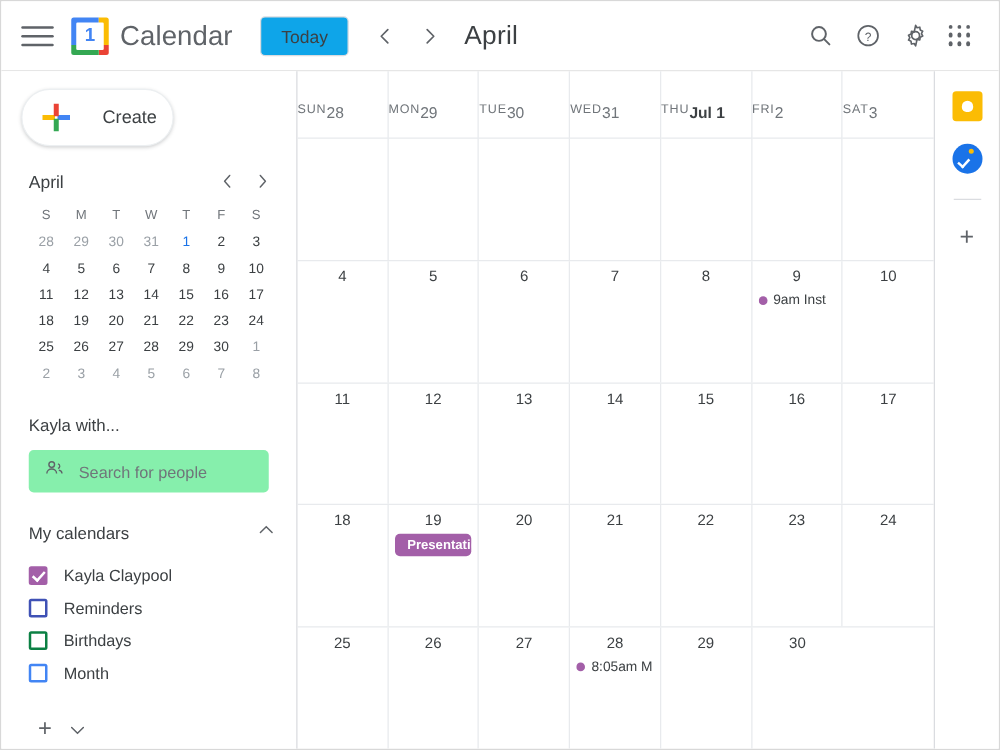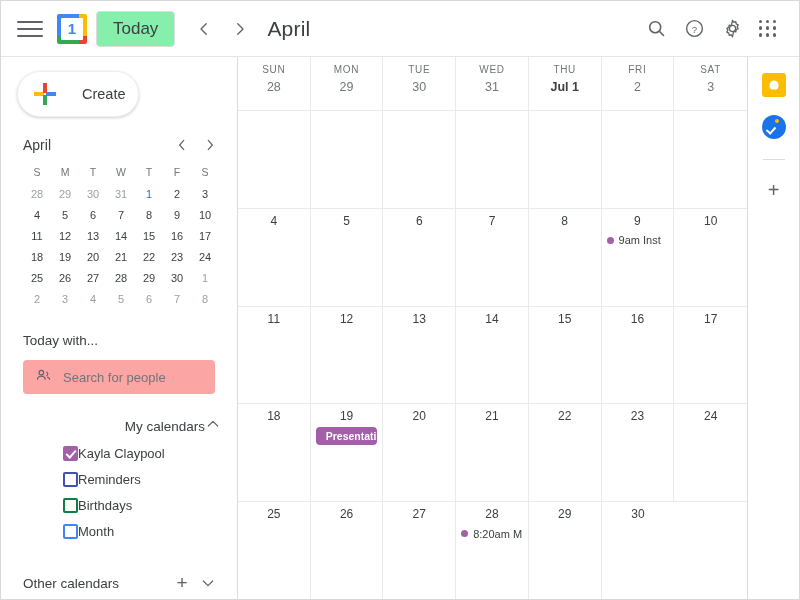--- a/index.html
+++ b/index.html
@@ -28,22 +28,22 @@
   .logo .sq { position: absolute; }
   .logo .blue   { left:0; top:0; width:22px; height:22px; background:#4285f4; border-radius:2px 0 0 0;}
   .logo .yellow { left:22px; top:0; width:8px; height:22px; background:#fbbc04; border-radius:0 2px 0 0;}
   .logo .red    { left:22px; top:22px; width:8px; height:8px; background:#ea4335; border-radius:0 0 2px 0;}
   .logo .green  { left:0; top:22px; width:22px; height:8px; background:#34a853; border-radius:0 0 0 2px;}
   .logo .white  { left:4px; top:4px; width:22px; height:22px; background:#fff; border-radius:1px;}
   .logo .num { position:absolute; left:4px; top:4px; width:22px; height:22px; color:#4285f4;
     font-size:15px; font-weight:bold; display:flex; align-items:center; justify-content:center; }
   .brand { font-size: 22px; color: #5f6368; letter-spacing: 0.1px; margin-right: 22px; }
   .today-btn {
-    border: 1px solid #dadce0; border-radius: 4px; background: #86efac;
-    padding: 7px 16px; font-size: 17px; color: #3c4043; cursor: pointer;
+    border: 1px solid #dadce0; border-radius: 4px; background: #0ea5e9;
+    padding: 7px 16px; font-size: 14px; color: #3c4043; cursor: pointer;
     font-family: "Liberation Sans", sans-serif;
   }
   .nav-arrows { display:flex; align-items:center; margin-left: 12px; gap: 2px; }
   .nav-arrow { width: 34px; height: 34px; display:flex; align-items:center; justify-content:center;
     border-radius:50%; cursor:pointer; color:#5f6368; }
   .month-title { font-size: 21px; color: #3c4043; margin-left: 10px; letter-spacing: .2px; }
   .header-spacer { flex: 1; }
   .icon-btn { width: 38px; height: 38px; display:flex; align-items:center; justify-content:center;
     border-radius:50%; cursor:pointer; color:#5f6368; }
   .view-select {
@@ -86,49 +86,49 @@
   .mini-day.muted { color:#9aa0a6; }
   .mini-day.today { color:#1a73e8; }
   .mini-day.today::before {
     content:""; position:absolute; left:50%; top:50%; transform:translate(-50%,-50%);
     width:20px; height:20px; border-radius:50%; background:#d2e3fc; z-index:-1;
   }
 
   .meet-with { padding: 24px 22px 0 22px; }
   .section-title { font-size:13.5px; color:#3c4043; }
   .search-people {
-    margin-top:12px; background:#fca5a5; border-radius:4px; height:34px;
+    margin-top:12px; background:#86efac; border-radius:4px; height:34px;
     display:flex; align-items:center; gap:11px; padding:0 12px; cursor:text;
   }
   .search-people input {
     border:none; background:transparent; outline:none; font-size:13px; color:#3c4043;
     font-family:"Liberation Sans", sans-serif; width:140px;
   }
   .search-people input::placeholder { color:#70757a; }
 
   .cal-section { padding: 22px 16px 0 22px; }
-  .cal-section-head { display:flex; align-items:center; justify-content:flex-end; cursor:pointer; }
+  .cal-section-head { display:flex; align-items:center; justify-content:space-between; cursor:pointer; }
   .cal-list { margin-top:10px; }
-  .cal-row { display:flex; height:26px; cursor:pointer;margin-left:40px; }
+  .cal-row { display:flex; align-items:center; gap:13px; height:26px; cursor:pointer; }
   .cbox { width:15px; height:15px; border-radius:2px; border:2px solid; position:relative; flex:none; }
   .cbox.checked::after {
     content:""; position:absolute; left:3px; top:0px; width:4px; height:8px;
     border:solid #fff; border-width:0 2px 2px 0; transform:rotate(42deg);
   }
   .cal-name { font-size:13px; color:#3c4043; }
   .other-head { display:flex; align-items:center; padding: 20px 16px 0 22px; }
   .other-title { font-size:13.5px; color:#3c4043; flex:1; }
   .plus-ic { width:26px; height:26px; display:flex; align-items:center; justify-content:center;
     color:#5f6368; cursor:pointer; font-size:19px; }
 
   
   .grid-wrap { flex:1; display:flex; flex-direction:column; border-left:1px solid #dadce0; min-width:0; }
   .dow-row { display:grid; grid-template-columns:repeat(7,1fr); height:54px; }
   .dow-cell { border-right:1px solid #e8eaed; border-bottom:1px solid #e8eaed;
-    display:flex; flex-direction:column; align-items:center; padding-top:7px; }
+    display:flex; flex-direction:row; align-items:center; padding-top:7px; }
   .dow-cell:last-child { border-right:none; }
   .dow-name { font-size:10px; color:#70757a; letter-spacing:.7px; }
   .dow-num { font-size:12.5px; color:#70757a; margin-top:5px; }
   .dow-num.current { color:#3c4043; font-weight:bold; }
 
   .weeks { flex:1; display:flex; flex-direction:column; }
   .week { flex:1; display:grid; grid-template-columns:repeat(7,1fr); border-bottom:1px solid #e8eaed; }
   .week:last-child { border-bottom:none; }
   .day-cell { border-right:1px solid #e8eaed; padding-top:5px; position:relative; overflow:hidden; }
   .day-cell:last-child { border-right:none; }
@@ -168,20 +168,21 @@
         <span></span>
     </div>
     <div class="logo">
       <div class="sq blue"></div>
         <div class="sq yellow"></div>
       <div class="sq red"></div>
         <div class="sq green"></div>
       <div class="sq white"></div>
       <div class="num">1</div>
     </div>
+    <div class="brand">Calendar</div>
     <button class="today-btn">Today</button>
     <div class="nav-arrows">
       <div class="nav-arrow">
         <svg width="18" height="18" viewBox="0 0 24 24">
             <path d="M15 5 L8 12 L15 19" fill="none" stroke="#5f6368" stroke-width="1.8" stroke-linecap="round" stroke-linejoin="round"></path>
           </svg>
       </div>
       <div class="nav-arrow">
         <svg width="18" height="18" viewBox="0 0 24 24">
             <path d="M9 5 L16 12 L9 19" fill="none" stroke="#5f6368" stroke-width="1.8" stroke-linecap="round" stroke-linejoin="round"></path>
@@ -297,21 +298,21 @@
             <div class="mini-day muted">3</div>
             <div class="mini-day muted">4</div>
             <div class="mini-day muted">5</div>
             <div class="mini-day muted">6</div>
             <div class="mini-day muted">7</div>
             <div class="mini-day muted">8</div>
           </div>
       </div>
 
       <div class="meet-with">
-        <div class="section-title">Today with...</div>
+        <div class="section-title">Kayla with...</div>
         <div class="search-people">
           <span>
             <svg width="17" height="17" viewBox="0 0 24 24">
               <circle cx="9" cy="8" r="3.2" fill="none" stroke="#5f6368" stroke-width="1.6"></circle>
               <path d="M3.5 18c0-3 2.5-5 5.5-5s5.5 2 5.5 5" fill="none" stroke="#5f6368" stroke-width="1.6"></path>
               <path d="M16 7.2a2.6 2.6 0 010 5.1" fill="none" stroke="#5f6368" stroke-width="1.5"></path>
               <path d="M17 14.2c2.2.4 3.6 2 3.6 3.8" fill="none" stroke="#5f6368" stroke-width="1.5"></path>
             </svg>
           </span>
           <input type="text" placeholder="Search for people" style="">
@@ -341,21 +342,20 @@
               <span class="cal-name">Birthdays</span>
             </div>
             <div class="cal-row">
               <span class="cbox" style="border-color: rgb(66, 133, 244);"></span>
               <span class="cal-name">Month</span>
             </div>
           </div>
       </div>
 
       <div class="other-head">
-        <span class="other-title">Other calendars</span>
         <span class="plus-ic">+</span>
         <span class="plus-ic">
           <svg width="16" height="16" viewBox="0 0 24 24">
               <path d="M5 9 L12 16 L19 9" fill="none" stroke="#5f6368" stroke-width="1.8" stroke-linecap="round" stroke-linejoin="round"></path>
             </svg>
         </span>
       </div>
     </div>
 
     <div class="stage">
@@ -529,21 +529,21 @@
               </div>
               <div class="day-cell">
                 <span class="day-num">27</span>
                 <div class="events"></div>
               </div>
               <div class="day-cell">
                 <span class="day-num">28</span>
                 <div class="events">
                   <div class="ev-timed">
                     <span class="ev-dot" style="background: rgb(163, 95, 168);"></span>
-                    <span>8:20am M</span>
+                    <span>8:05am M</span>
                   </div>
                 </div>
               </div>
               <div class="day-cell">
                 <span class="day-num">29</span>
                 <div class="events"></div>
               </div>
               <div class="day-cell">
                 <span class="day-num">30</span>
                 <div class="events"></div>

